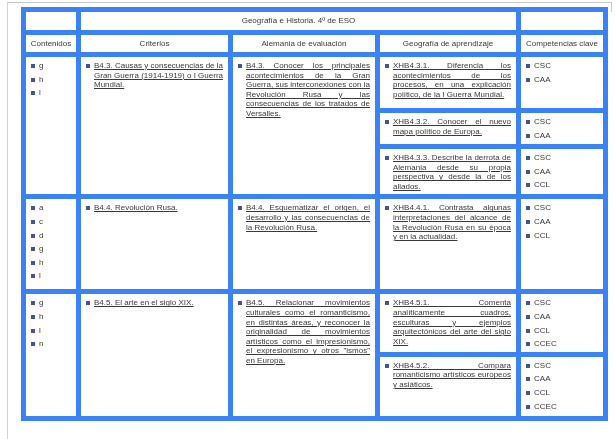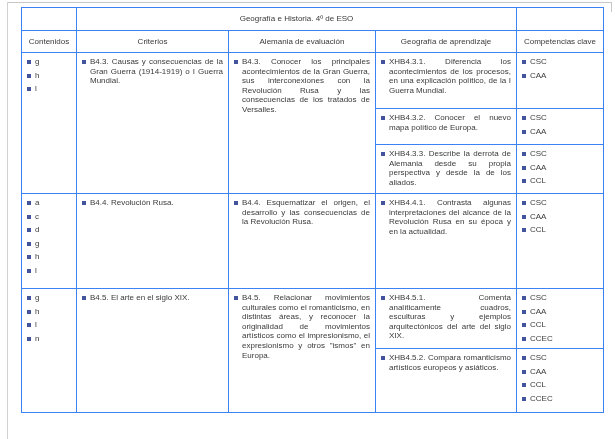--- a/index.html
+++ b/index.html
@@ -36,21 +36,21 @@
     border-left: 1px solid #c6c6c6;
   }
   table.curriculum {
     position: absolute;
     left: 21px; top: 7px;
     border-collapse: collapse;
     table-layout: fixed;
     width: 582px;
   }
   td {
-    border: 1px solid #3b82f6;
+    border: 5px solid #3b82f6;
     background: #ffffff;
     vertical-align: top;
     padding: 4px 5px 3px 5px;
     font-size: 8px;
     line-height: 1.2;
     color: #3a3a3a;
   }
   tr.title-row td, tr.header-row td {
     text-align: center;
     vertical-align: middle;
@@ -67,20 +67,21 @@
   .bullet {
     flex: 0 0 4px;
     width: 4px; height: 4px;
     margin-top: 3px;
     background: #44549c;
   }
   .li-text { flex: 1 1 auto; }
   .li-text.just {
     text-align: justify;
     text-justify: inter-word;
+    text-decoration: underline;
   }
 </style>
 </head>
 <body>
 
 <div class="page-edge-top"></div>
 <div class="page-edge-left"></div>
 <div class="page-edge-right"></div>
 
 <table class="curriculum">

